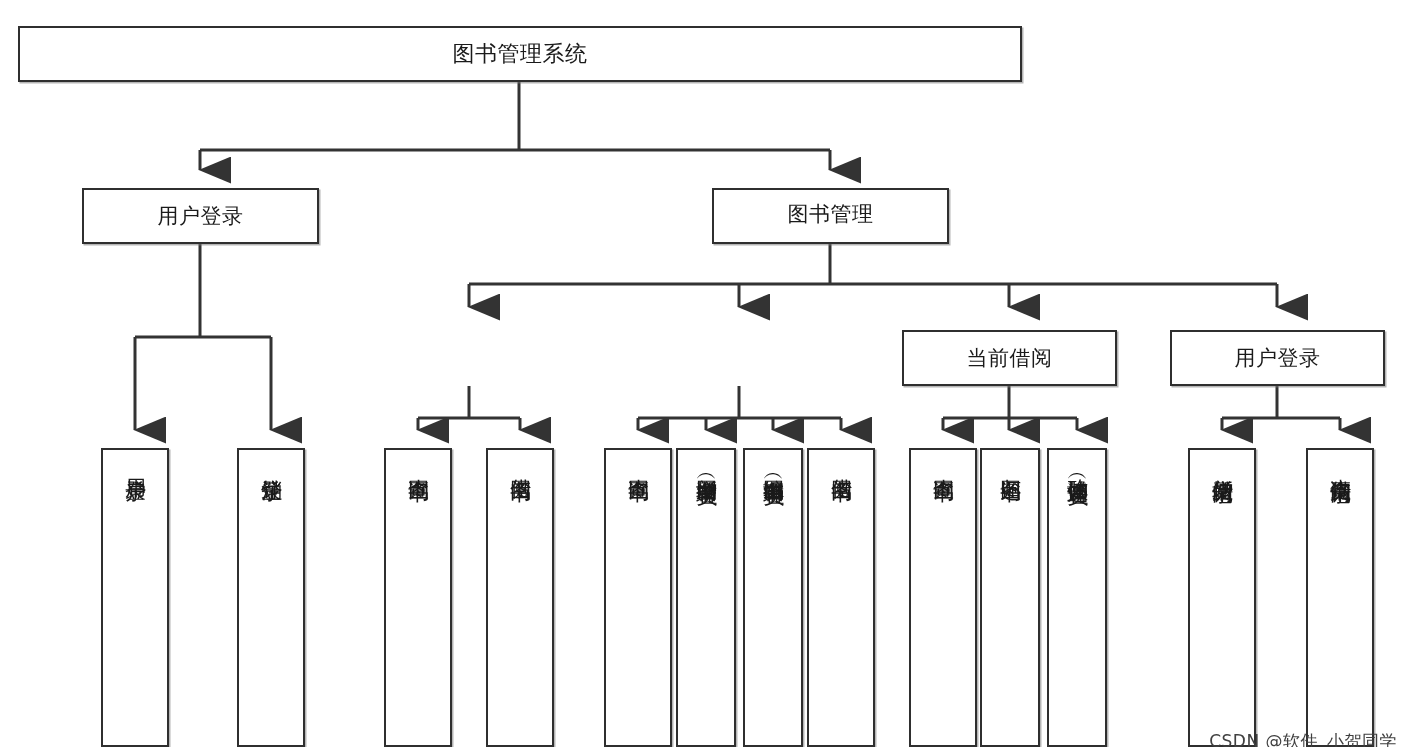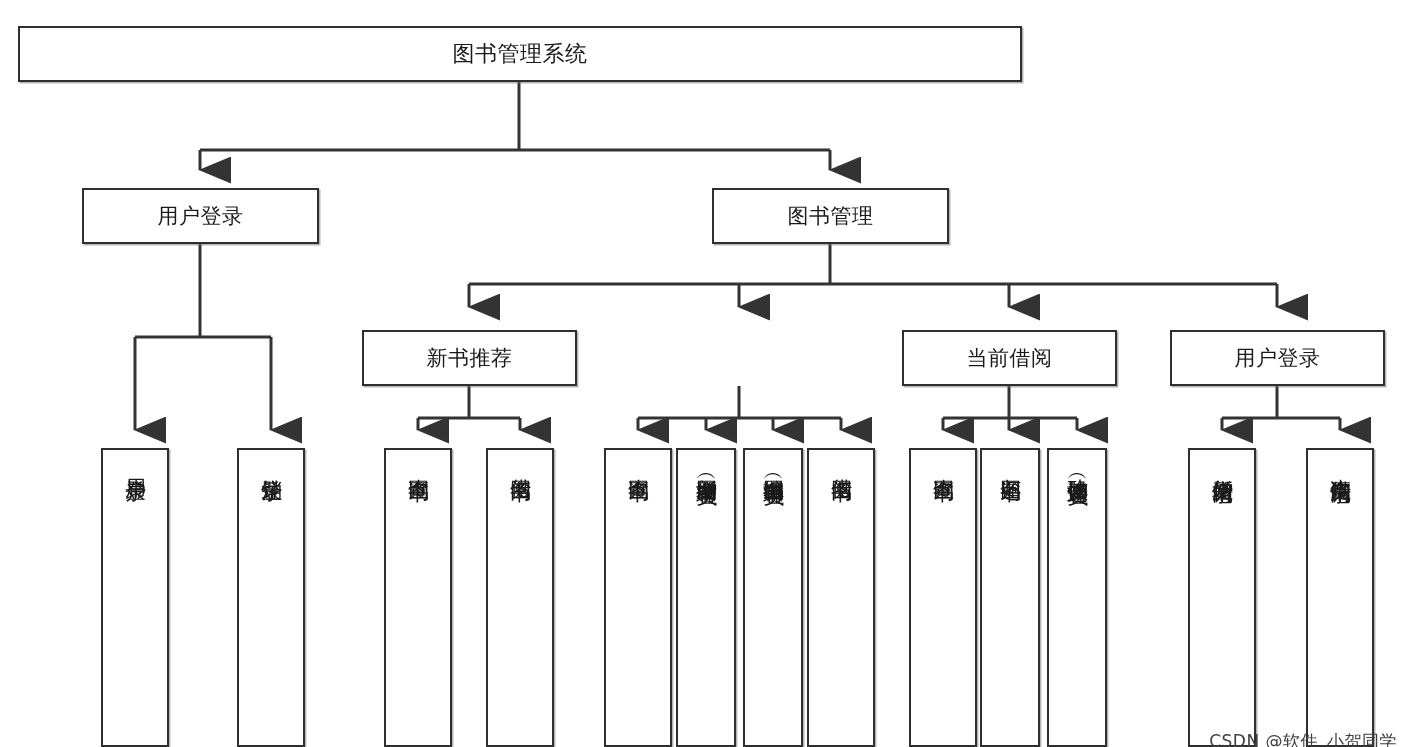--- a/index.html
+++ b/index.html
@@ -113,27 +113,24 @@
     </g>
   </svg>
 
   <div class="node" id="root" style="left:18px;top:14px;width:1004px;height:56px;">
     <span class="lbl">图书管理系统</span>
   </div>
 
   <div class="node" style="left:82px;top:176px;width:237px;height:56px;">
     <span class="lbl">用户登录</span>
   </div>
-  <div class="node" style="left:712px;top:176px;width:237px;height:56px;">
+  <div class="node" style="left:712px;top:176px;width:237px;height:56px;font-family:Liberation Mono, monospace;">
     <span class="lbl">图书管理</span>
   </div>
 
-  <div class="node" style="left:362px;top:318px;width:215px;height:56px;">
-    <span class="lbl">新书推荐</span>
-  </div>
   <div class="node" style="left:902px;top:318px;width:215px;height:56px;align-items:center;">
     <span class="lbl">当前借阅</span>
   </div>
   <div class="node" style="left:1170px;top:318px;width:215px;height:56px;">
     <span class="lbl">用户登录</span>
   </div>
 
   <div class="node leaf" style="left:101px;top:436px;width:68px;height:299px;">
     <span class="lbl">用户登录</span>
   </div>

